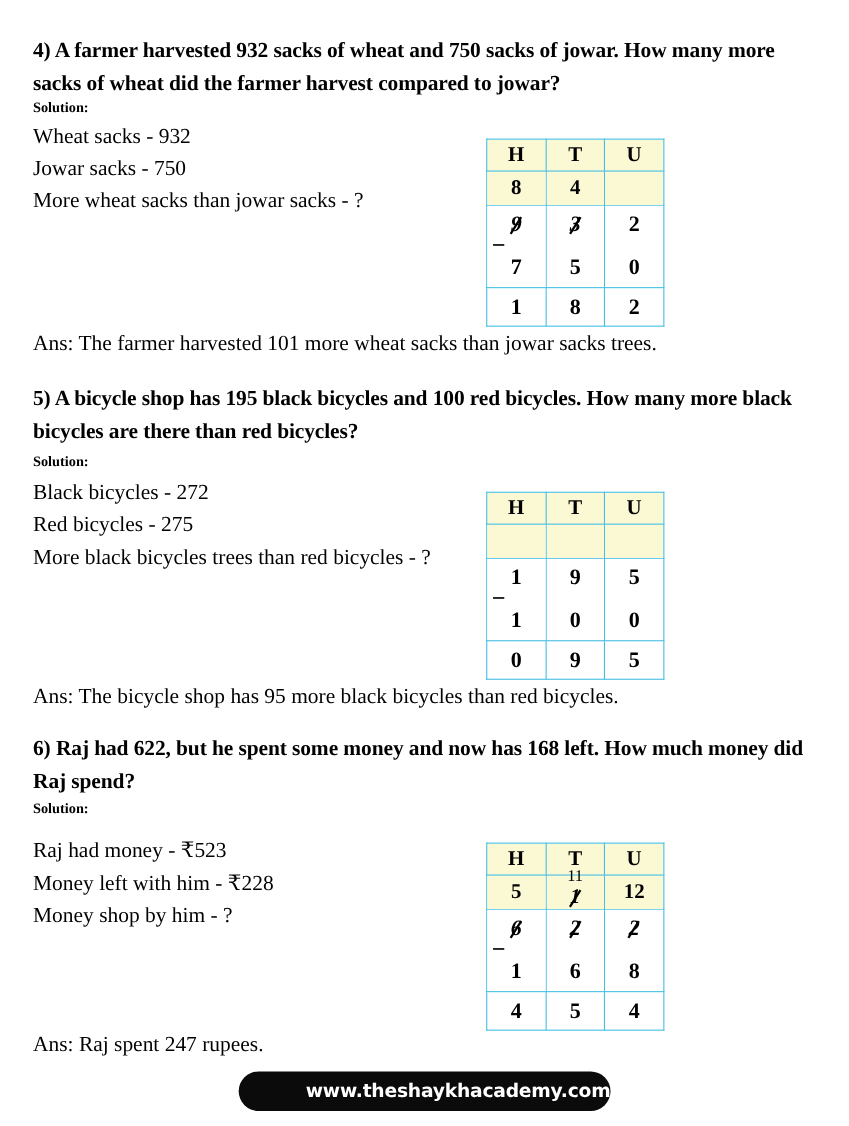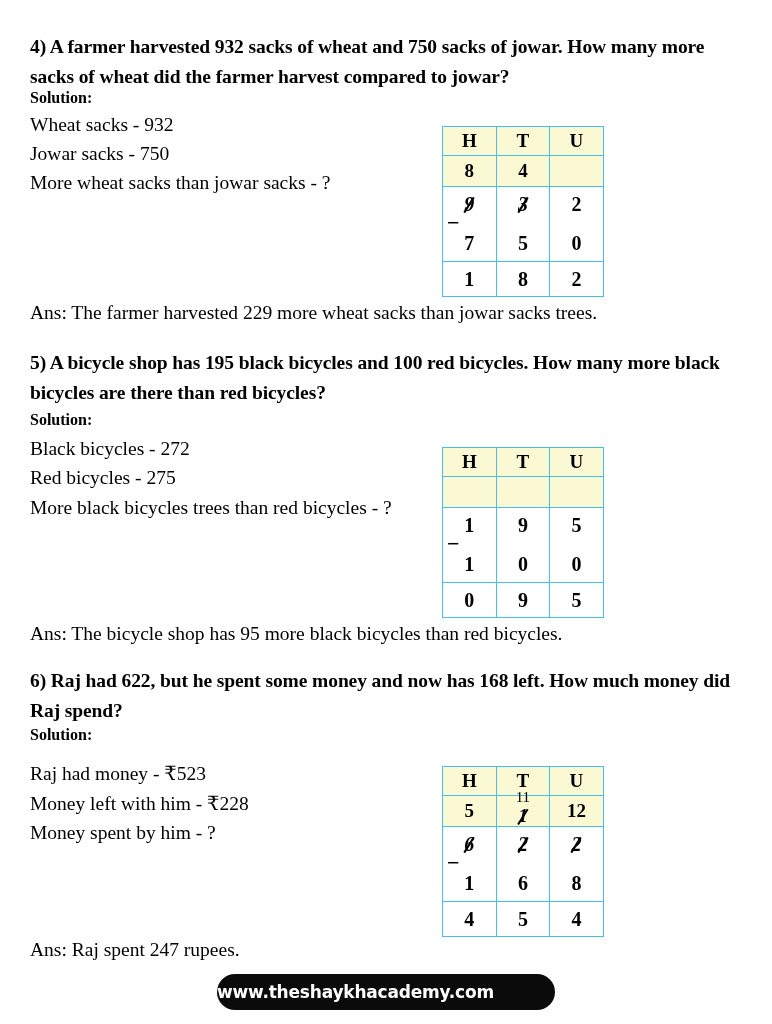--- a/index.html
+++ b/index.html
@@ -31,21 +31,21 @@
     width: 712px;
     font-weight: bold;
     font-size: 19.5px;
     line-height: 30px;
     letter-spacing: -0.1px;
   }
   .solution-label {
     position: absolute;
     left: 30px;
     font-weight: bold;
-    font-size: 16px;
+    font-size: 13px;
     line-height: 26px;
   }
   .plainline {
     position: absolute;
     left: 30px;
     font-size: 19.5px;
     line-height: 30px;
     font-weight: normal;
     white-space: nowrap;
   }
@@ -179,21 +179,21 @@
   .footer-pill {
     position: absolute;
     left: 217px;
     top: 974px;
     width: 338px;
     height: 36px;
     background: #0b0b0b;
     border-radius: 18px;
     display: flex;
     align-items: center;
-    justify-content: flex-start;
+    justify-content: flex-end;
   }
   .footer-pill span {
     color: #ffffff;
     font-family: "DejaVu Sans", "Liberation Sans", sans-serif;
     font-size: 17px;
     font-weight: bold;
     letter-spacing: -0.2px;
   }
 </style>
 </head>
@@ -235,21 +235,21 @@
       </td>
     </tr>
     <tr>
       <td class="result">1</td>
       <td class="result">8</td>
       <td class="result">2</td>
     </tr>
   </tbody>
     </table>
 
-  <div class="ansline" style="top:300px;">Ans: The farmer harvested 229 more wheat sacks than jowar sacks trees.</div>
+  <div class="ansline" style="top:300px;">Ans: The farmer harvested 101 more wheat sacks than jowar sacks trees.</div>
 
   <div class="qtext" style="top:348px;">5)  A bicycle shop has 195 black bicycles and 100 red bicycles. How many more black bicycles are there than red bicycles?</div>
   <div class="solution-label" style="top:407px;">Solution:</div>
   <div class="plainline" style="top:434px;">Black bicycles - 272</div>
   <div class="plainline" style="top:463px;">Red bicycles - 275</div>
   <div class="plainline" style="top:493px;text-align:right;">More black bicycles trees than red bicycles - ?</div>
 
   <table class="htu-table" style="left:442px; top:447px;">
     <tbody>
         <tr>
@@ -284,21 +284,21 @@
     </tr>
   </tbody>
     </table>
 
   <div class="ansline" style="top:621px;">Ans: The bicycle shop has 95 more black bicycles than red bicycles.</div>
 
   <div class="qtext" style="top:666px;">6) Raj had 622, but he spent some money and now has 168 left. How much money did Raj spend?</div>
   <div class="solution-label" style="top:722px;">Solution:</div>
   <div class="plainline" style="top:759px;">Raj had money - ₹523</div>
   <div class="plainline" style="top:789px;">Money left with him - ₹228</div>
-  <div class="plainline" style="top:818px;">Money spent by him - ?</div>
+  <div class="plainline" style="top:818px;">Money shop by him - ?</div>
 
   <table class="htu-table" style="left:442px; top:766px;">
     <tbody>
         <tr>
       <th>H</th>
       <th>T</th>
       <th>U</th>
     </tr>
     <tr>
       <td class="borrow">5</td>

